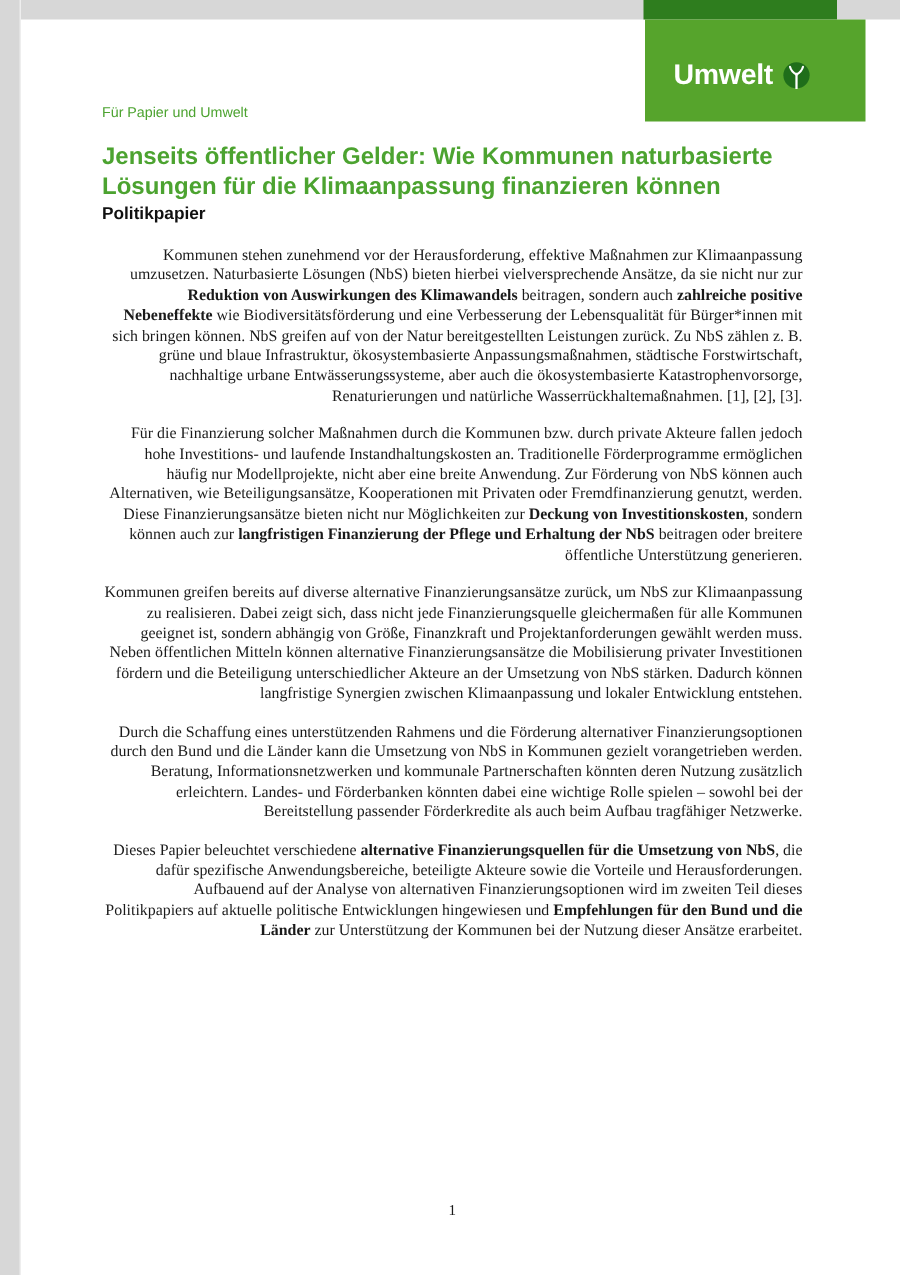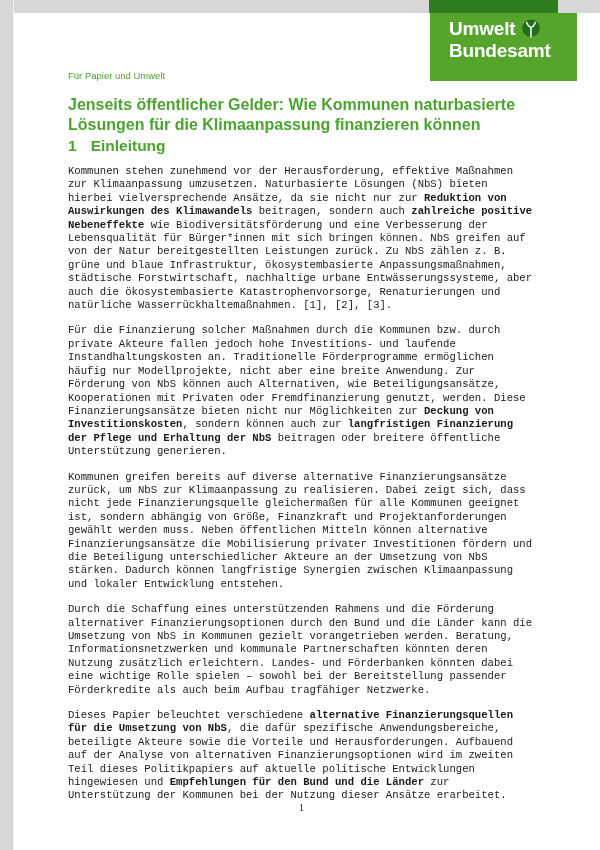--- a/index.html
+++ b/index.html
@@ -15,39 +15,39 @@
     width:600px;height:850px;position:relative;overflow:hidden;
     background:#ffffff;
     font-family:"Liberation Sans",sans-serif;
   }
   .viewer-top{position:absolute;left:0;top:0;width:600px;height:13px;background:var(--gray);}
   .viewer-left{position:absolute;left:0;top:0;width:13px;height:850px;background:var(--gray);border-right:1px solid #eeeeee;}
   .green-bar{position:absolute;left:429px;top:0;width:129px;height:13px;background:var(--green-dark);}
   .logo-box{
     position:absolute;left:430px;top:13px;width:147px;height:68px;
     background:var(--green);color:#ffffff;
-    padding:5px 0 0 19px;box-sizing:border-box;
+    padding:27px 0 0 19px;box-sizing:border-box;
     font-weight:bold;font-size:19px;line-height:22px;letter-spacing:-0.2px;
   }
   .logo-line{display:flex;align-items:center;gap:6px;}
   .content{position:absolute;left:68px;top:70px;width:467px;}
   .tagline{color:var(--green-text);font-size:9.5px;font-weight:500;margin:0 0 14px 0;}
   .dateline{color:var(--ink);font-size:9px;font-weight:700;margin:0 0 18px 0;}
   .title{
     color:var(--green-text);font-size:16px;line-height:19.5px;font-weight:bold;
     margin:0 0 3px 0;max-width:452px;
   }
   .subtitle{color:#111;font-size:11.5px;font-weight:bold;margin:0 0 15px 0;}
   .section-heading{
     color:var(--green-text);font-size:15.5px;font-weight:bold;margin:0 0 10px 0;
   }
   .section-heading .num{margin-right:14px;}
   .body-para{
-    font-family:Liberation Mono, monospace;color:var(--ink);
-    font-size:10.6px;line-height:13.4px;margin:0 0 12px 0;text-align:left;
+    font-family:Liberation Serif, serif;color:var(--ink);
+    font-size:10.6px;line-height:13.4px;margin:0 0 12px 0;text-align:right;
   }
   .body-para b{font-weight:bold;}
   .pagenum{
     position:absolute;left:68px;top:802px;width:467px;text-align:center;
     font-family:"Liberation Serif",serif;font-size:10px;color:var(--ink);
   }
 </style>
 </head>
 <body>
 
@@ -60,33 +60,28 @@
     <span>Umwelt</span>
     <span style="display:inline-flex;">
       <svg width="20" height="20" viewBox="0 0 24 24" aria-hidden="true">
         <circle cx="12" cy="11" r="10.5" fill="#1f6e1a"></circle>
         <rect x="11.1" y="9" width="1.8" height="13" fill="#ffffff"></rect>
         <path d="M12 10.5 C9.5 9 7.5 7 6.8 4.2" stroke="#ffffff" stroke-width="1.7" fill="none" stroke-linecap="round"></path>
         <path d="M12 10.5 C14.5 9 16.5 7 17.2 4.2" stroke="#ffffff" stroke-width="1.7" fill="none" stroke-linecap="round"></path>
       </svg>
     </span>
   </div>
-  <div class="logo-line">
-    <span>Bundesamt</span>
-  </div>
 </div>
 
 <div class="content">
   <div class="tagline">Für Papier und Umwelt</div>
 
   <h1 class="title">Jenseits öffentlicher Gelder: Wie Kommunen naturbasierte Lösungen für die Klimaanpassung finanzieren können</h1>
+  <div class="subtitle">Politikpapier</div>
 
-  <h2 class="section-heading">
-    <span class="num">1</span><span>Einleitung</span>
-  </h2>
 
   <div id="paragraphs">
       <p class="body-para"><span>Kommunen stehen zunehmend vor der Herausforderung, effektive Maßnahmen zur Klimaanpassung umzusetzen. Naturbasierte Lösungen (NbS) bieten hierbei vielversprechende Ansätze, da sie nicht nur zur </span><b>Reduktion von Auswirkungen des Klimawandels</b><span> beitragen, sondern auch </span><b>zahlreiche positive Nebeneffekte</b><span> wie Biodiversitätsförderung und eine Verbesserung der Lebensqualität für Bürger*innen mit sich bringen können. NbS greifen auf von der Natur bereitgestellten Leistungen zurück. Zu NbS zählen z. B. grüne und blaue Infrastruktur, ökosystembasierte Anpassungsmaßnahmen, städtische Forstwirtschaft, nachhaltige urbane Entwässerungssysteme, aber auch die ökosystembasierte Katastrophenvorsorge, Renaturierungen und natürliche Wasserrückhaltemaßnahmen. [1], [2], [3].</span></p>
       <p class="body-para"><span>Für die Finanzierung solcher Maßnahmen durch die Kommunen bzw. durch private Akteure fallen jedoch hohe Investitions- und laufende Instandhaltungskosten an. Traditionelle Förderprogramme ermöglichen häufig nur Modellprojekte, nicht aber eine breite Anwendung. Zur Förderung von NbS können auch Alternativen, wie Beteiligungsansätze, Kooperationen mit Privaten oder Fremdfinanzierung genutzt, werden. Diese Finanzierungsansätze bieten nicht nur Möglichkeiten zur </span><b>Deckung von Investitionskosten</b><span>, sondern können auch zur </span><b>langfristigen Finanzierung der Pflege und Erhaltung der NbS</b><span> beitragen oder breitere öffentliche Unterstützung generieren.</span></p>
       <p class="body-para"><span>Kommunen greifen bereits auf diverse alternative Finanzierungsansätze zurück, um NbS zur Klimaanpassung zu realisieren. Dabei zeigt sich, dass nicht jede Finanzierungsquelle gleichermaßen für alle Kommunen geeignet ist, sondern abhängig von Größe, Finanzkraft und Projektanforderungen gewählt werden muss. Neben öffentlichen Mitteln können alternative Finanzierungsansätze die Mobilisierung privater Investitionen fördern und die Beteiligung unterschiedlicher Akteure an der Umsetzung von NbS stärken. Dadurch können langfristige Synergien zwischen Klimaanpassung und lokaler Entwicklung entstehen.</span></p>
       <p class="body-para"><span>Durch die Schaffung eines unterstützenden Rahmens und die Förderung alternativer Finanzierungsoptionen durch den Bund und die Länder kann die Umsetzung von NbS in Kommunen gezielt vorangetrieben werden. Beratung, Informationsnetzwerken und kommunale Partnerschaften könnten deren Nutzung zusätzlich erleichtern. Landes- und Förderbanken könnten dabei eine wichtige Rolle spielen – sowohl bei der Bereitstellung passender Förderkredite als auch beim Aufbau tragfähiger Netzwerke.</span></p>
       <p class="body-para"><span>Dieses Papier beleuchtet verschiedene </span><b>alternative Finanzierungsquellen für die Umsetzung von NbS</b><span>, die dafür spezifische Anwendungsbereiche, beteiligte Akteure sowie die Vorteile und Herausforderungen. Aufbauend auf der Analyse von alternativen Finanzierungsoptionen wird im zweiten Teil dieses Politikpapiers auf aktuelle politische Entwicklungen hingewiesen und </span><b>Empfehlungen für den Bund und die Länder</b><span> zur Unterstützung der Kommunen bei der Nutzung dieser Ansätze erarbeitet.</span></p>
     </div>
 </div>
 

